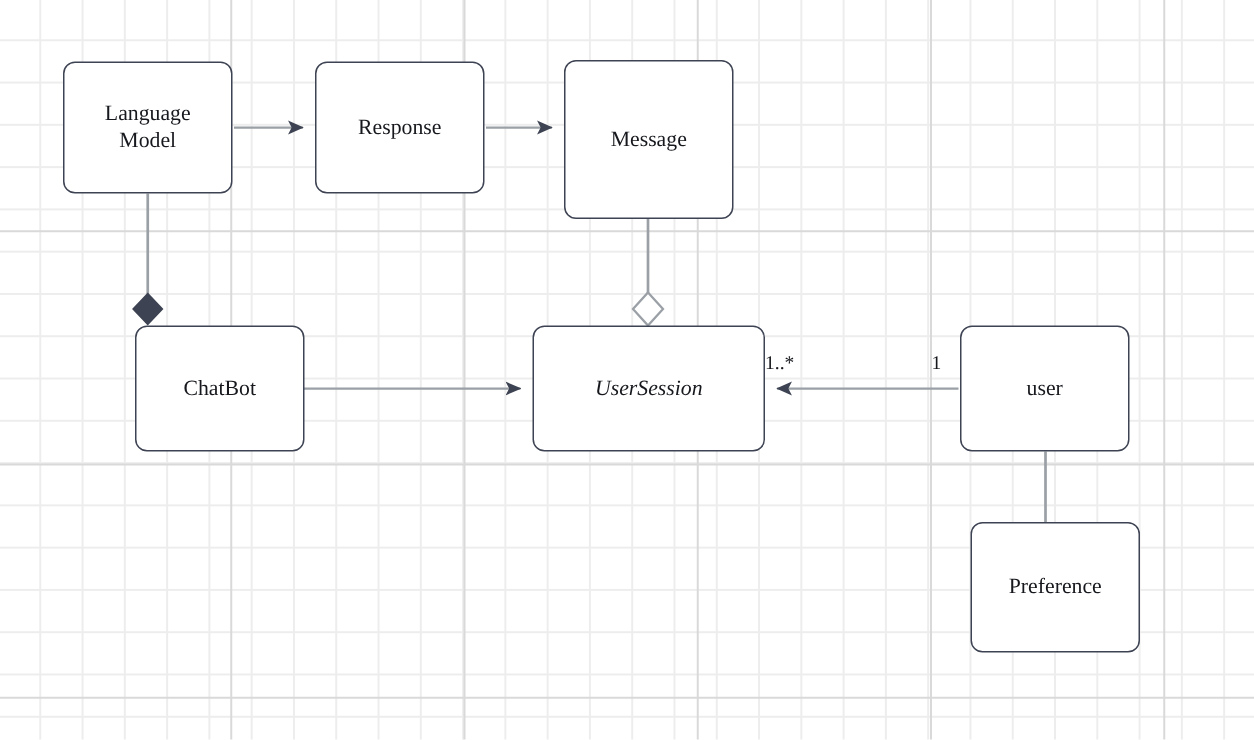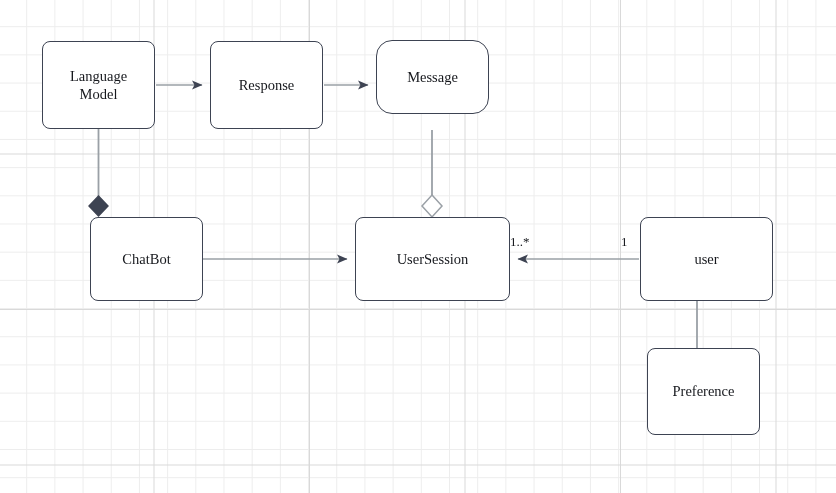--- a/index.html
+++ b/index.html
@@ -117,33 +117,33 @@
 
   <div class="node" style="left:42px; top:41px; width:113px; height:88px;">
     <span class="node-label">Language
 Model</span>
   </div>
 
   <div class="node" style="left:210px; top:41px; width:113px; height:88px;text-align:right;">
     <span class="node-label">Response</span>
   </div>
 
-  <div class="node" style="left:376px; top:40px; width:113px; height:74px;border-radius:16px;">
+  <div class="node" style="left:376px; top:40px; width:113px; height:106px;">
     <span class="node-label">Message</span>
   </div>
 
   <div class="node" style="left:42px; top:217px; width:113px; height:84px;margin-left:48px;">
     <span class="node-label">ChatBot</span>
   </div>
 
-  <div class="node" style="left:355px; top:217px; width:155px; height:84px;">
+  <div class="node" style="left:355px; top:217px; width:155px; height:84px;font-style:italic;">
     <span class="node-label">UserSession</span>
   </div>
 
-  <div class="node" style="left:640px; top:217px; width:133px; height:84px;">
+  <div class="node" style="left:640px; top:217px; width:113px; height:84px;">
     <span class="node-label">user</span>
   </div>
 
   <div class="node" style="left:647px; top:348px; width:113px; height:87px;justify-content:center;">
     <span class="node-label">Preference</span>
   </div>
 
   <div class="edge-label" style="left:510px; top:234px;">1..*</div>
 
   <div class="edge-label" style="left:621px; top:234px;">1</div>

